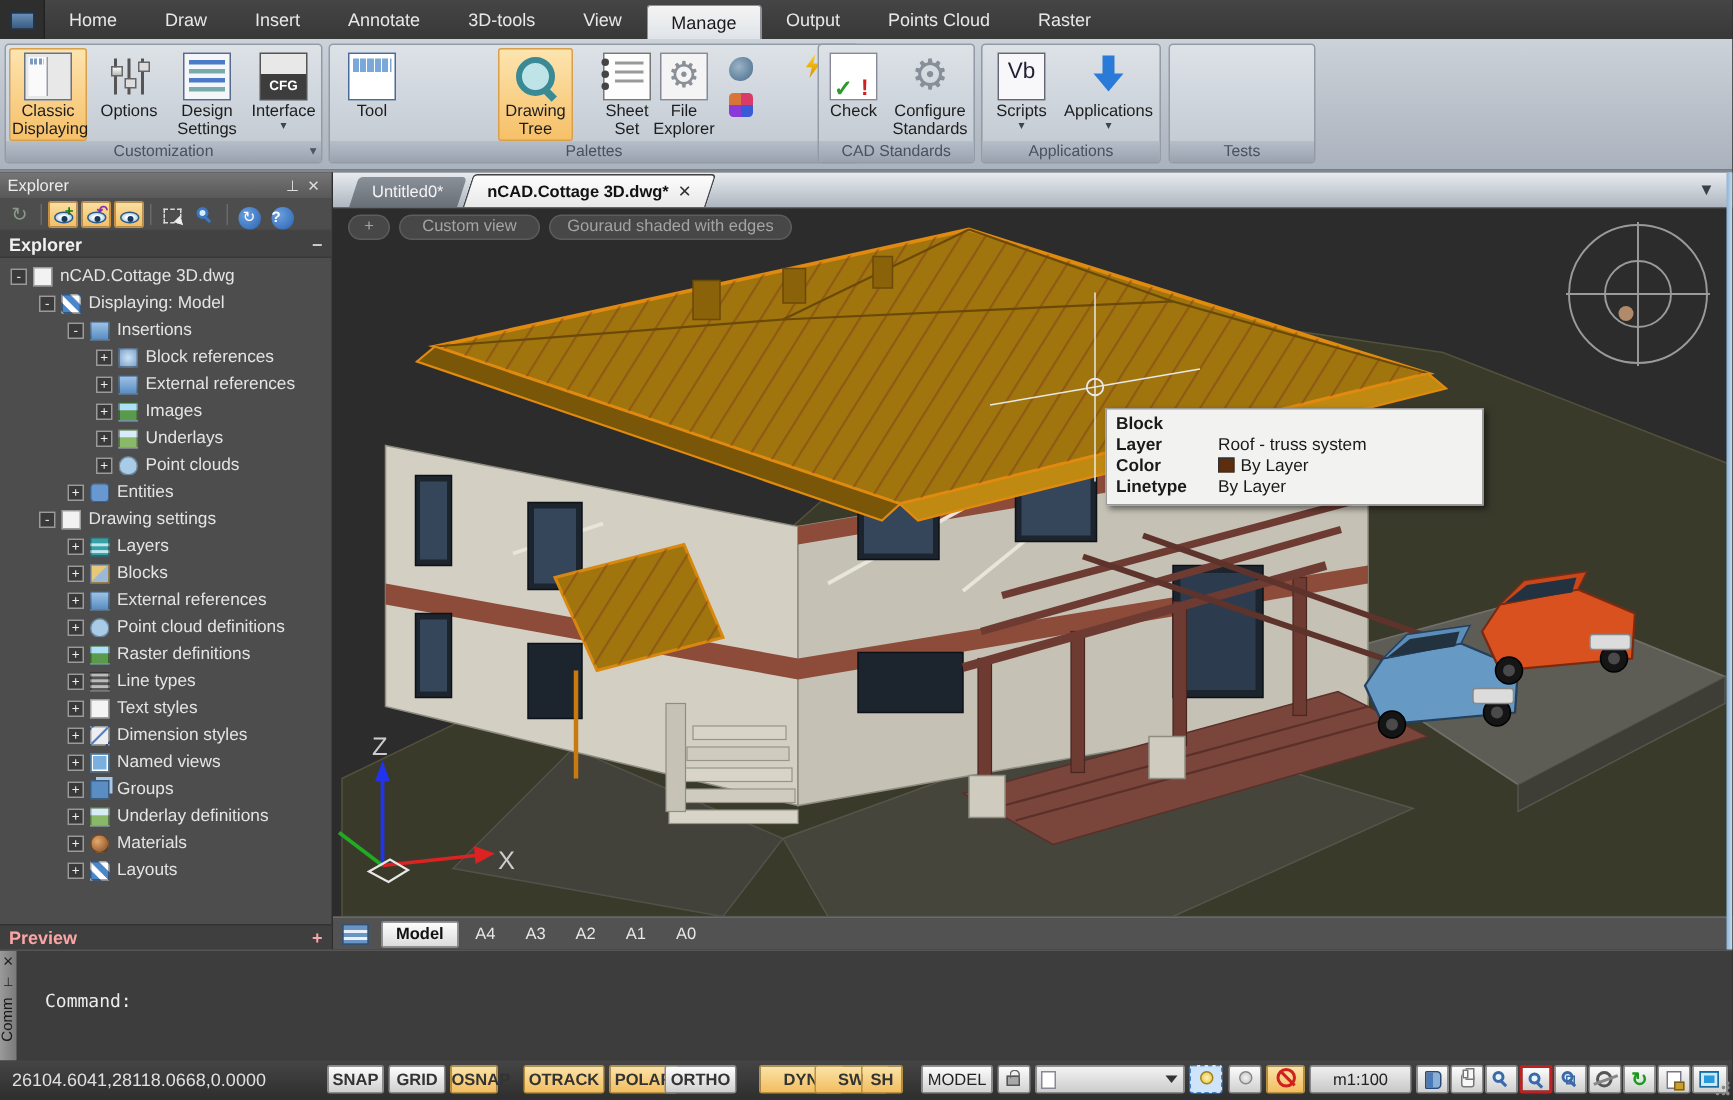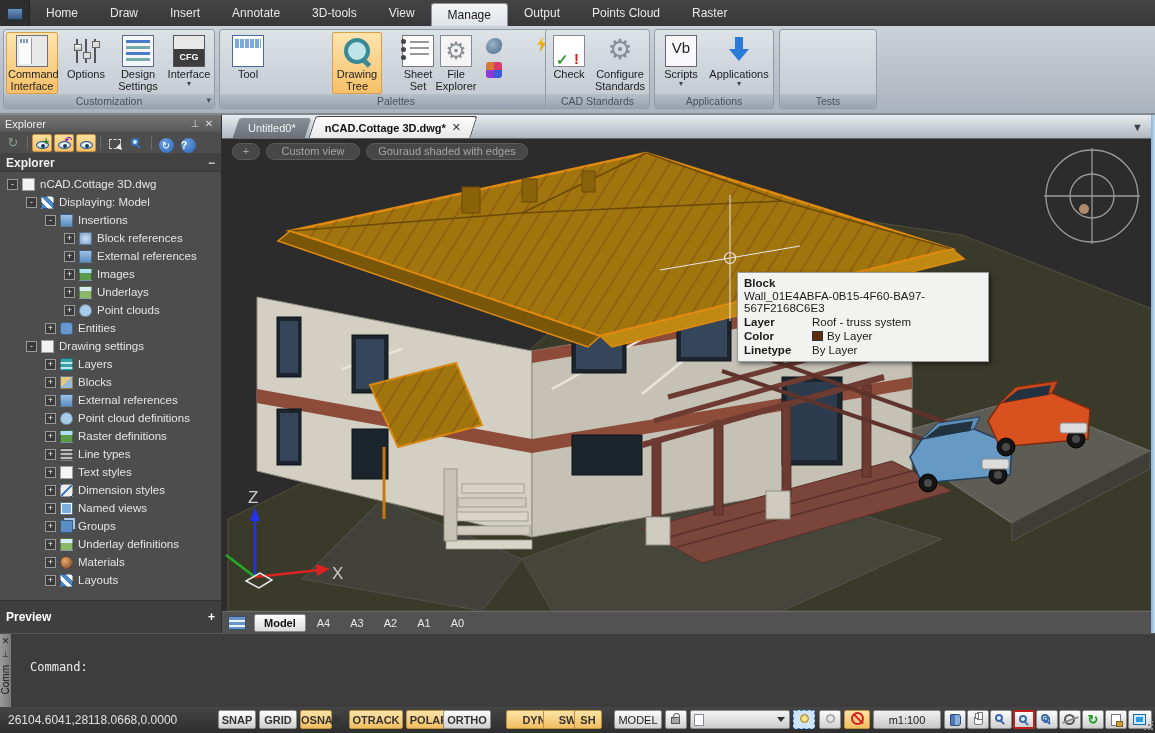--- a/index.html
+++ b/index.html
@@ -111,21 +111,21 @@
   .t-img { background:linear-gradient(#aee0f8 40%,#5a9a4a 40%); } .t-img2 { background:linear-gradient(#d8ecf8 40%,#88b868 40%);}
   .t-cloud { background:#a8cce8; border-radius:50% 50% 45% 45%; } .t-shapes { background:#6898d0; border-radius:3px;}
   .t-layers { background:repeating-linear-gradient(#3aa0a8 0 3px,#bfe8ec 3px 5px); }
   .t-blocks { background:linear-gradient(135deg,#e8c878 50%,#9ab8d8 50%); }
   .t-lines { background:repeating-linear-gradient(#bbb 0 2px,#555 2px 4px); }
   .t-text { background:#f4f4f4; } .t-dim { background:linear-gradient(135deg,#eee 45%,#4a7ac8 45% 55%,#eee 55%);}
   .t-views { background:#7ab0e0; box-shadow:inset 0 0 0 1px #fff, inset 6px 0 0 -5px #fff, inset 0 6px 0 -5px #fff;}
   .t-groups { background:#5a8ec2; box-shadow:3px -3px 0 -1px #a8c8e8; }
   .t-mat { border-radius:50%; background:radial-gradient(circle at 35% 35%, #e8a868, #7a4828); }
   .exp-preview { position:absolute; left:0; right:0; bottom:0; height:17px; background:#3f3f3f; border-top:1px solid #333;
-    color:#ffffff; font-size:12px; font-weight:bold; display:flex; align-items:center; padding:16px 6px; }
+    color:#fca5a5; font-size:12px; font-weight:bold; display:flex; align-items:center; padding:0 6px; }
   .exp-preview .sp{flex:1;}
 
   
   .drawarea { position:absolute; left:222px; top:115px; width:933px; height:518px; }
   .rframe { position:absolute; right:0; top:0; width:4px; height:518px; background:linear-gradient(90deg,#8fb4d4,#c2dcf0); z-index:30; }
   .doctabs { position:absolute; left:0; top:0; width:933px; height:24px;
     background:linear-gradient(#e8ecf0,#aeb6c0); border-bottom:1px solid #666; display:flex; align-items:flex-end; }
   .dtab { height:20px; font-size:11px; display:flex; align-items:center; padding:0 12px; transform:skewX(-18deg); margin-left:14px; border-radius:3px 3px 0 0; }
   .dtab > span { transform:skewX(18deg); display:flex; align-items:center; gap:6px; }
   .dtab.inactive { background:linear-gradient(#8a9098,#6a7078); color:#f4f4f4; }
@@ -216,21 +216,21 @@
     <div class="menu-item">Output</div>
     <div class="menu-item">Points Cloud</div>
     <div class="menu-item">Raster</div>
   </div>
 
   <div class="ribbon">
 
     <div class="rgroup" style="left:3px;width:212px;">
       <div class="rbtn hl" style="left:2px;">
         <div class="ric ic-classic"></div>
-        <div class="rbtn-label">Command Interface</div>
+        <div class="rbtn-label">Classic Displaying</div>
       </div>
       <div class="rbtn" style="left:56px;">
         <div class="ric ic-options"></div>
         <div class="rbtn-label">Options</div>
       </div>
       <div class="rbtn" style="left:108px;">
         <div class="ric ic-form"></div>
         <div class="rbtn-label">Design Settings</div>
       </div>
       <div class="rbtn" style="left:160px;width:50px;">
@@ -622,21 +622,20 @@
           <circle cx="508" cy="119" r="5.5" fill="none" stroke="#e8e8e8" stroke-width="1.2"></circle>
         </g>
       </svg>
 
       <div class="pill" style="left:10px;width:28px;">+</div>
       <div class="pill" style="left:44px;width:94px;">Custom view</div>
       <div class="pill" style="left:144px;width:162px;">Gouraud shaded with edges</div>
 
       <div class="tooltip">
         <div class="tt-title">Block</div>
-        <div class="tt-name">Wall_01E4ABFA-0B15-4F60-BA97-567F2168C6E3</div>
         <div class="tt-row">
             <span class="tt-label">Layer</span>
             <span>Roof - truss system</span>
           </div>
         <div class="tt-row">
             <span class="tt-label">Color</span>
             <span><span class="tt-swatch"></span><span>By Layer</span></span>
           </div>
         <div class="tt-row">
             <span class="tt-label">Linetype</span>

